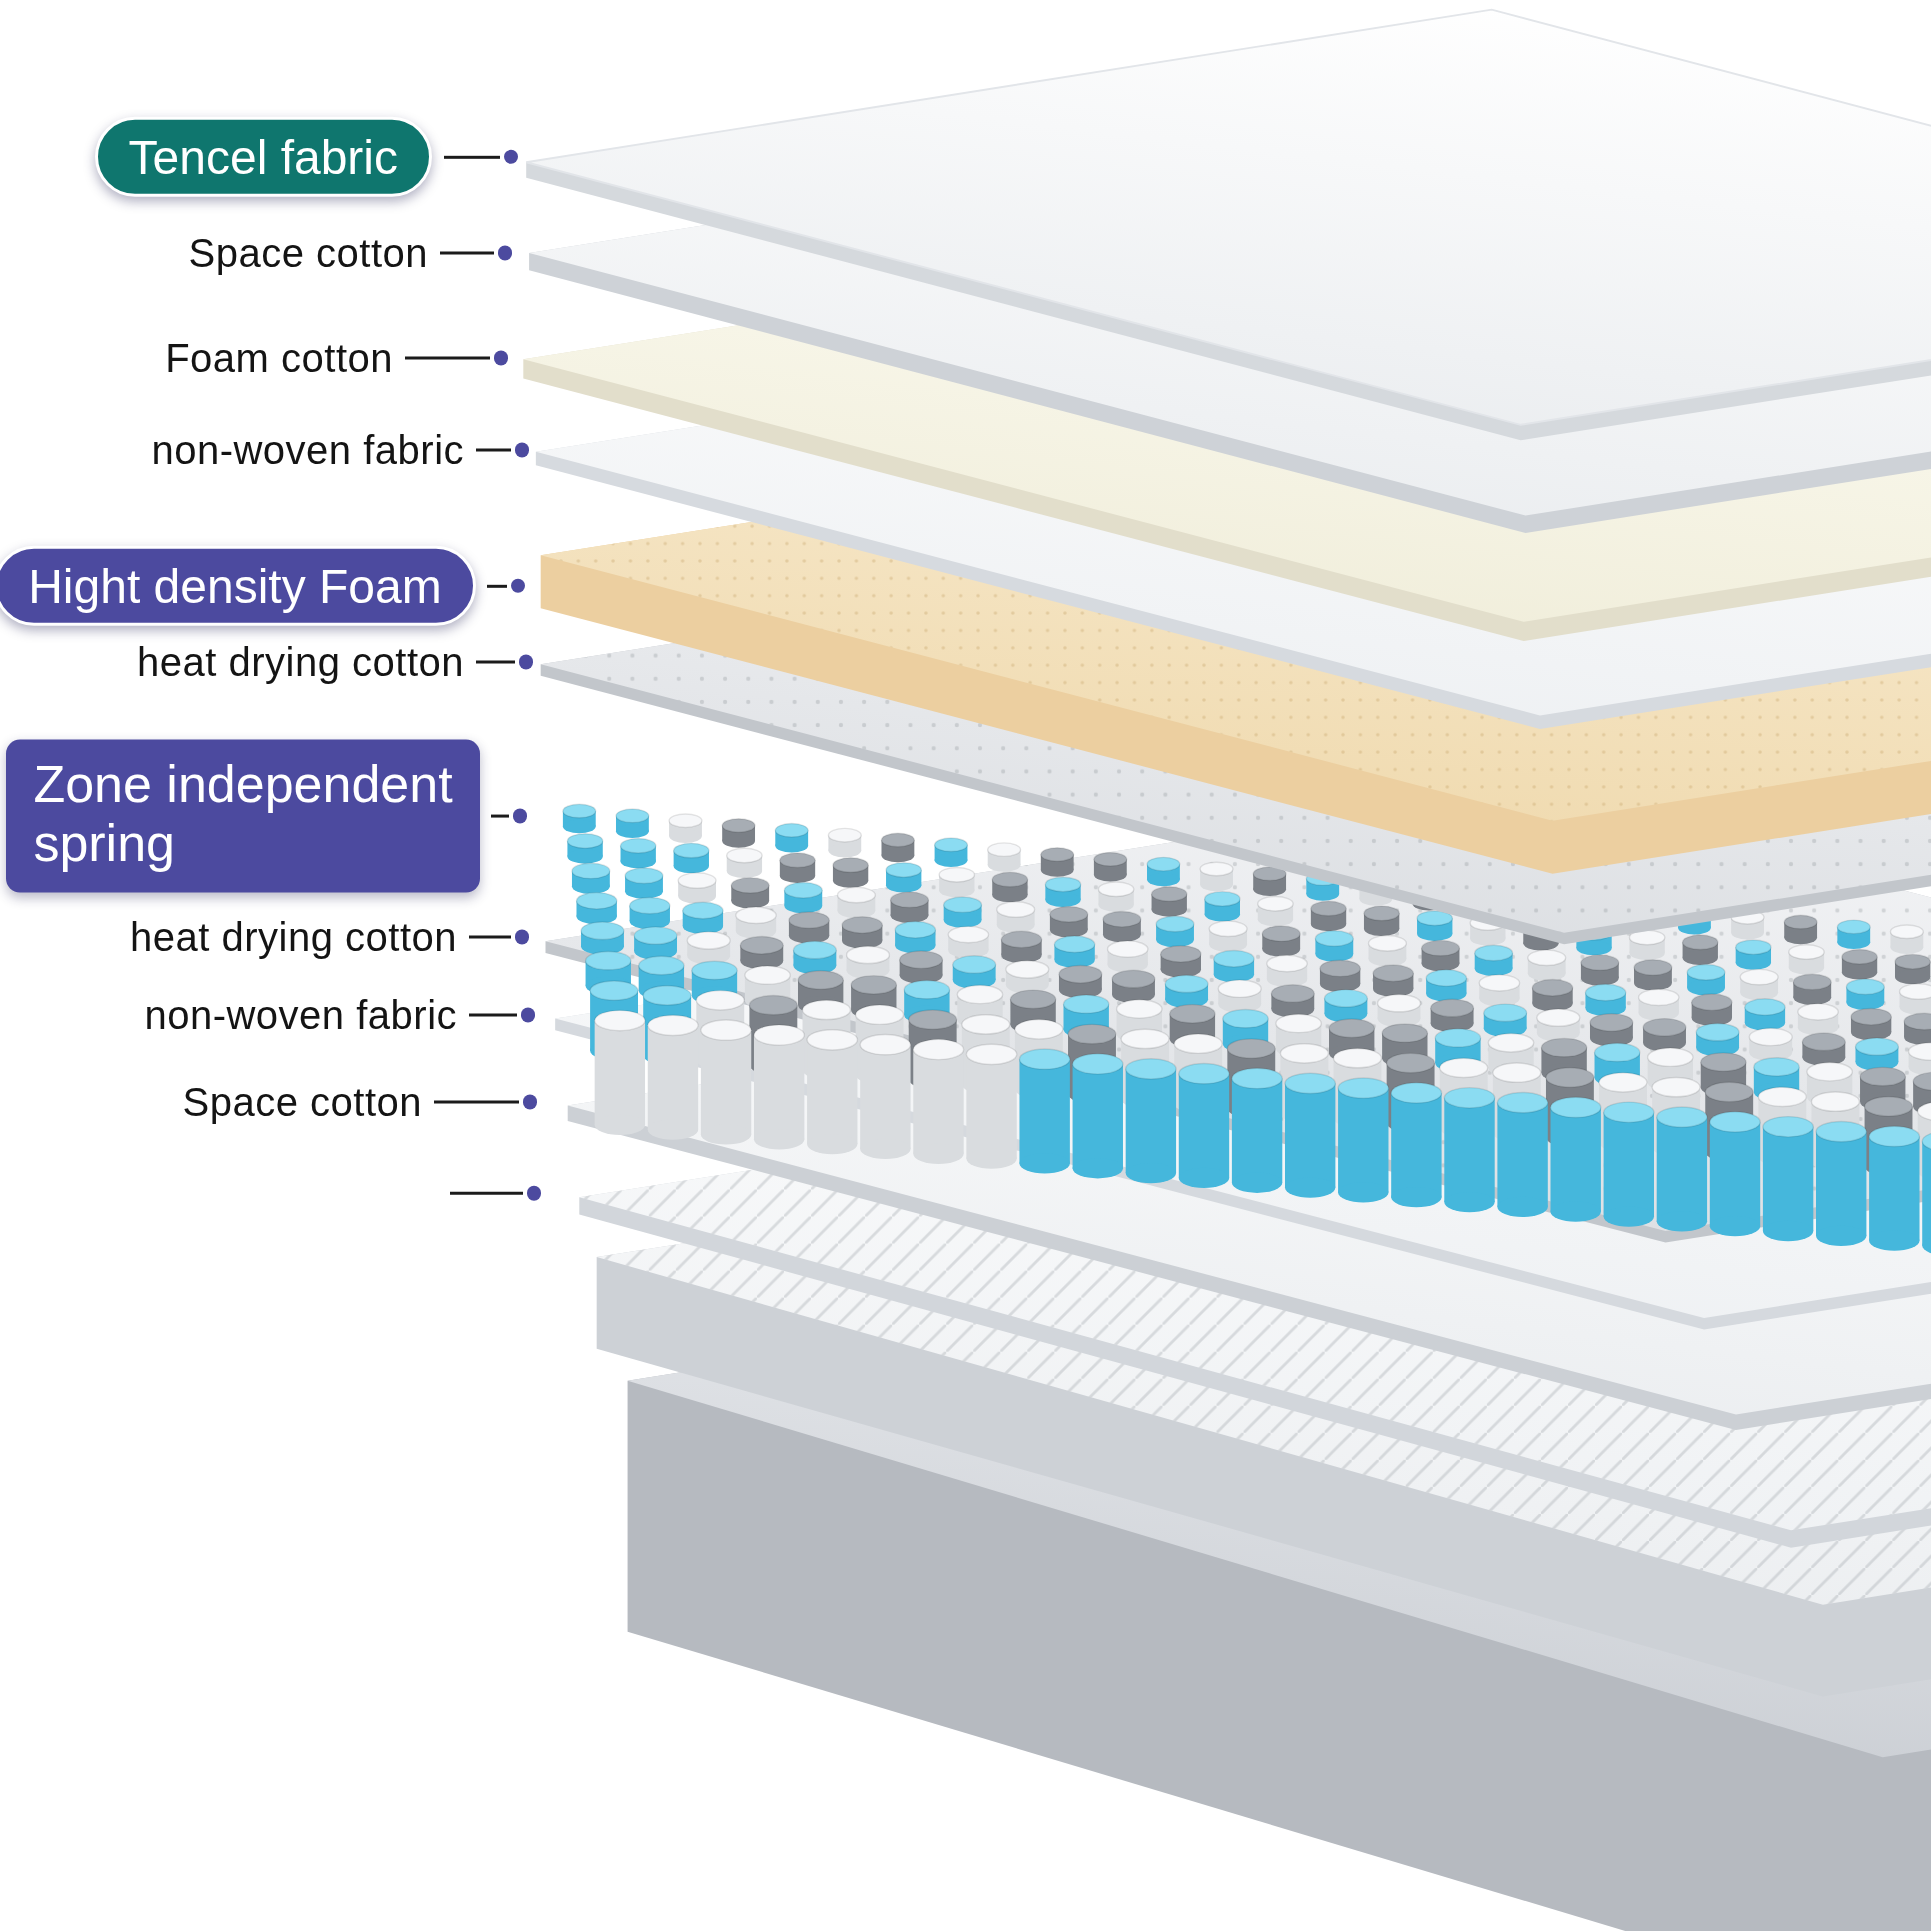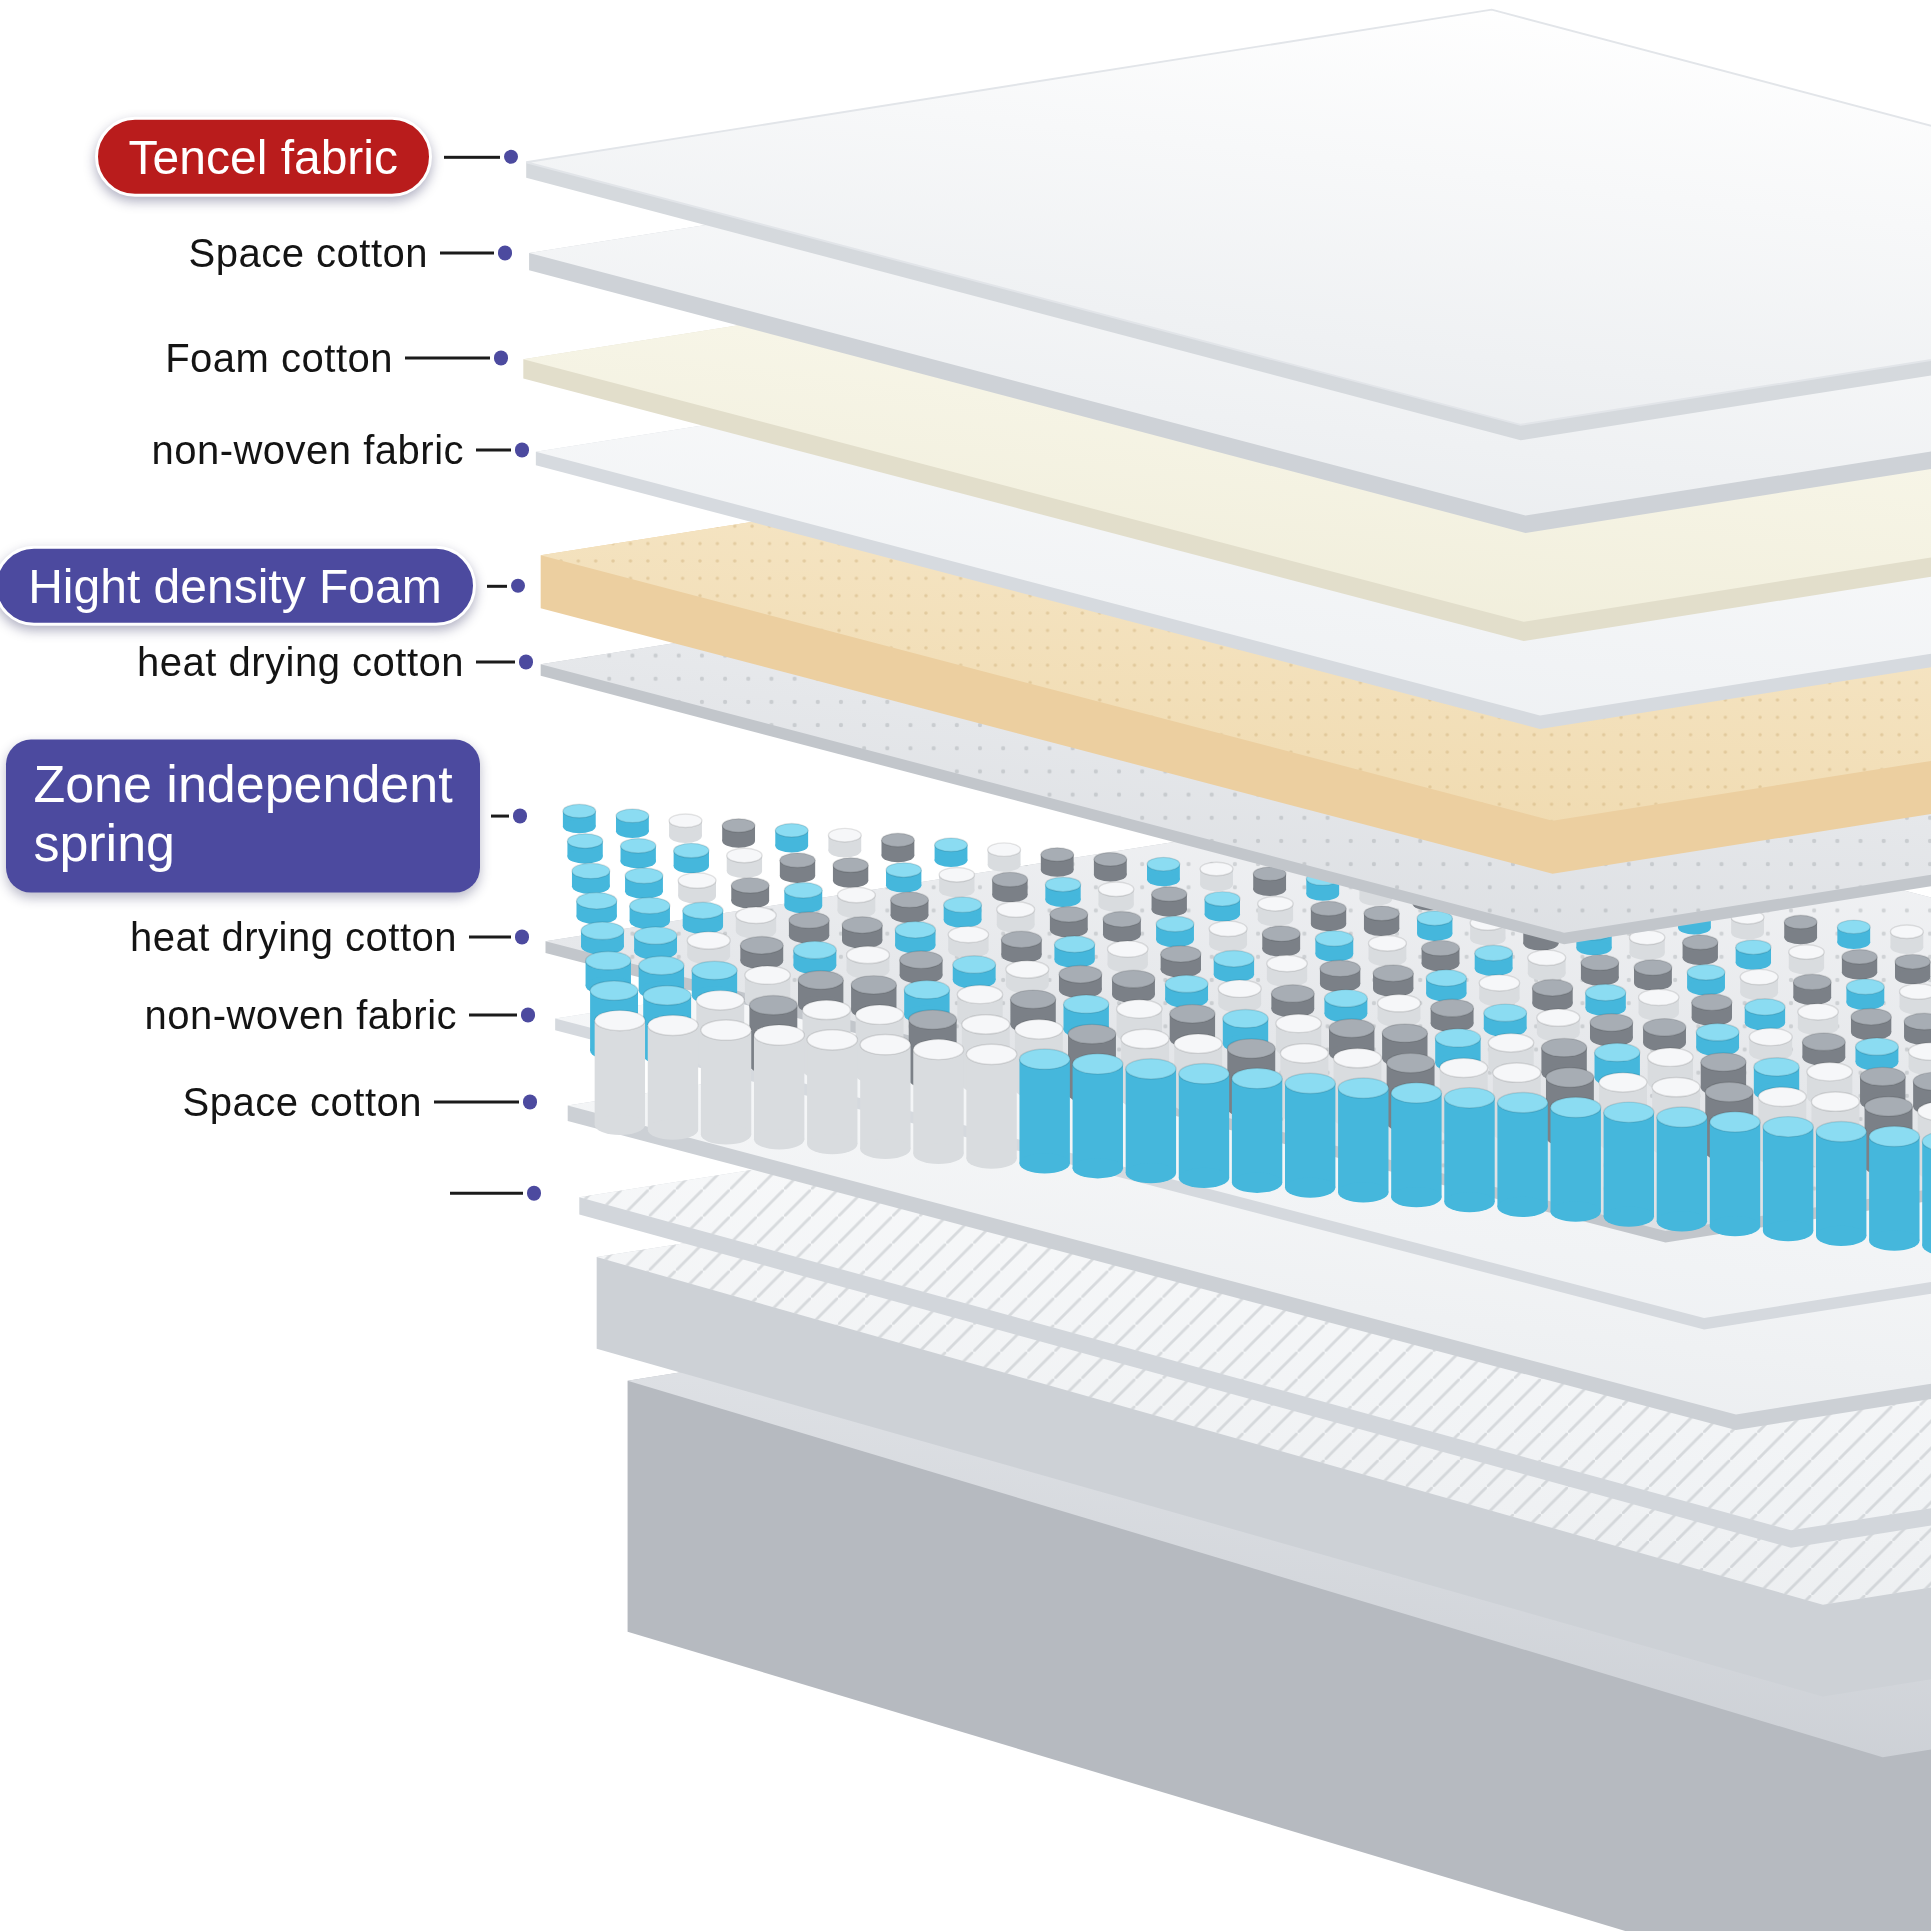--- a/index.html
+++ b/index.html
@@ -736,21 +736,21 @@
       <polygon points="548.0,262.0 1548.0,104.0 2580.0,376.0 2580.0,394.0 1580.0,552.0 548.0,280.0" fill="#ced2d7"></polygon>
       <polygon points="548.0,262.0 1548.0,104.0 2580.0,376.0 1580.0,534.0" fill="url(#gWhite)" stroke="none" stroke-width="2"></polygon>
     </g>
     <g>
       <polygon points="545.0,168.0 1545.0,10.0 2575.0,282.0 2575.0,298.0 1575.0,456.0 545.0,184.0" fill="#d5d9dd"></polygon>
       <polygon points="545.0,168.0 1545.0,10.0 2575.0,282.0 1575.0,440.0" fill="url(#gWhite)" stroke="#e2e5e9" stroke-width="2"></polygon>
     </g>
   </svg>
 
 <div class="row" style="top:157px;width:518px">
-  <span class="pill" style="background: #b91c1c;">Tencel fabric</span>
+  <span class="pill" style="background: #0f766e;">Tencel fabric</span>
   <span class="line" style="width:56px"></span>
   <span class="dot" style="background: rgb(76, 74, 159);"></span>
 </div>
 
 <div class="row" style="top:253px;width:512px">
   <span class="plain">Space cotton</span>
   <span class="line" style="width:54px"></span>
   <span class="dot" style="background: rgb(76, 74, 159);"></span>
 </div>
 
@@ -772,21 +772,21 @@
   <span class="dot" style="background: rgb(76, 74, 159);"></span>
 </div>
 
 <div class="row" style="top:662px;width:533px">
   <span class="plain">heat drying cotton</span>
   <span class="line" style="width:39px"></span>
   <span class="dot" style="background: rgb(76, 74, 159);"></span>
 </div>
 
 <div class="row" style="top:816px;width:527px">
-  <span class="zone-box" style="background: rgb(76, 74, 159);">
+  <span class="zone-box" style="background: rgb(76, 74, 159); border-radius: 14px;">
     <span>Zone independent</span>
     <span>spring</span>
   </span>
   <span class="line" style="width:17.4px"></span>
   <span class="dot" style="background: rgb(76, 74, 159);"></span>
 </div>
 
 <div class="row" style="top:937px;width:529px">
   <span class="plain">heat drying cotton</span>
   <span class="line" style="width:42px"></span>

